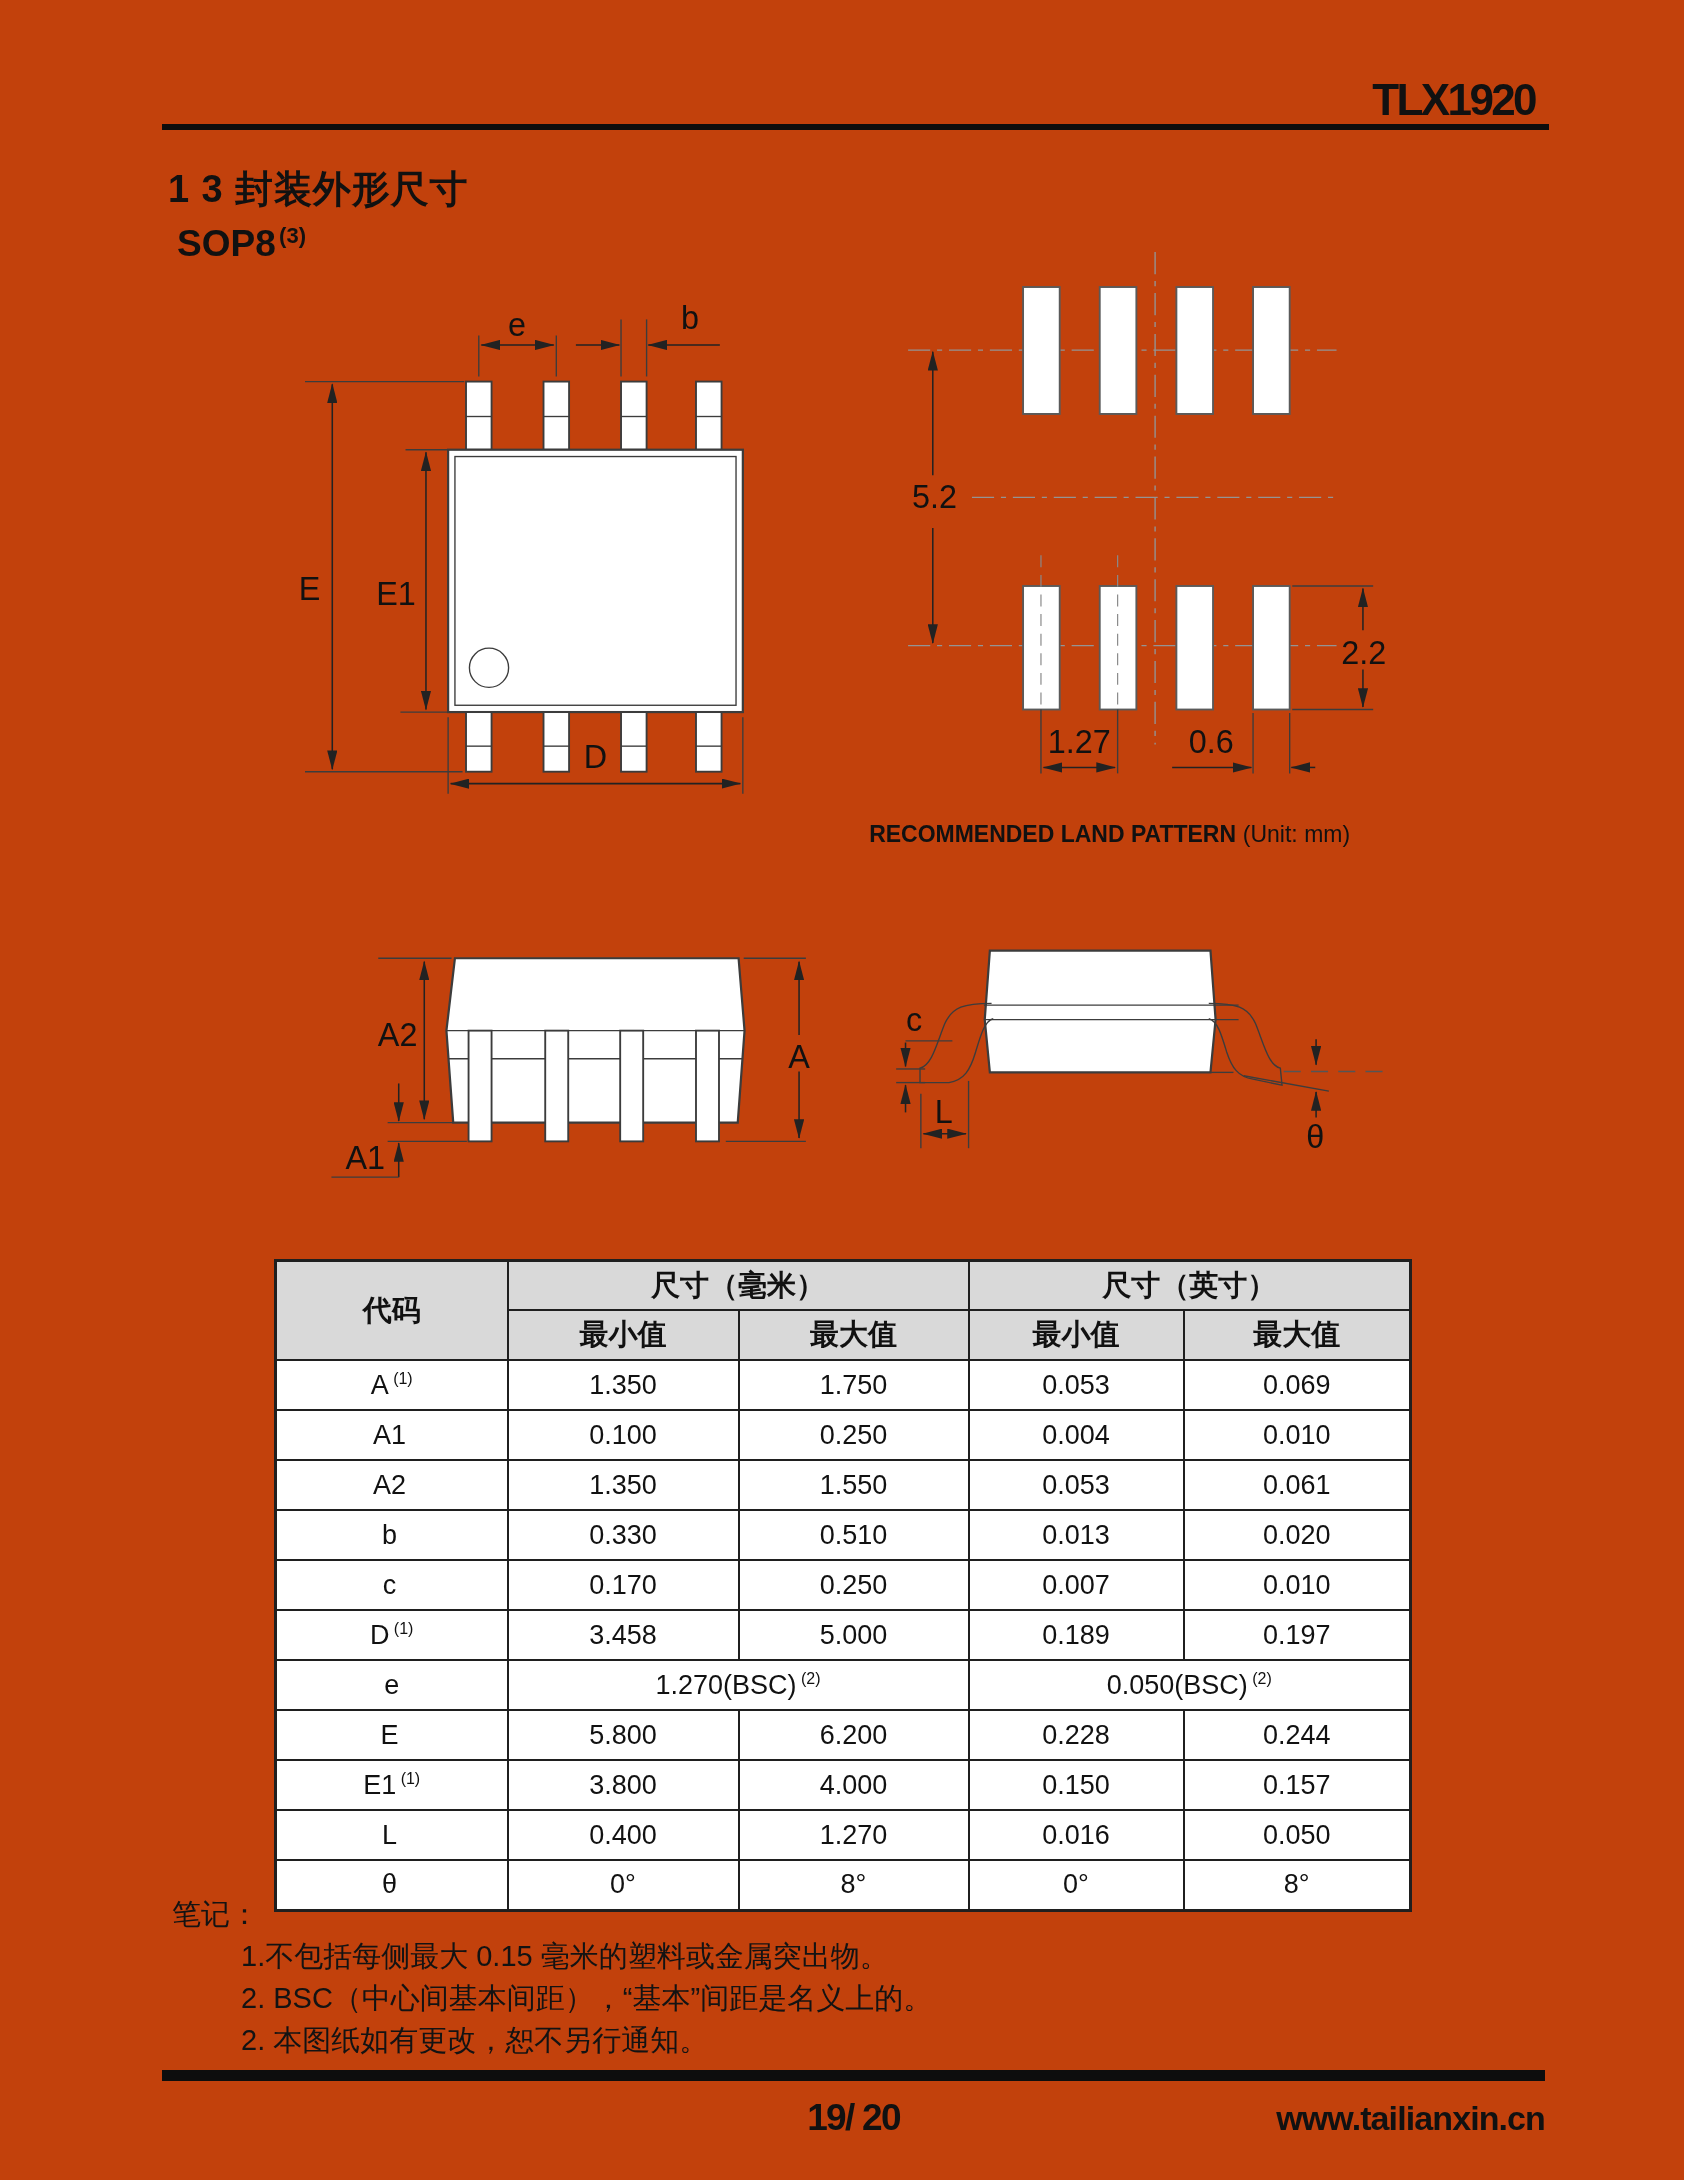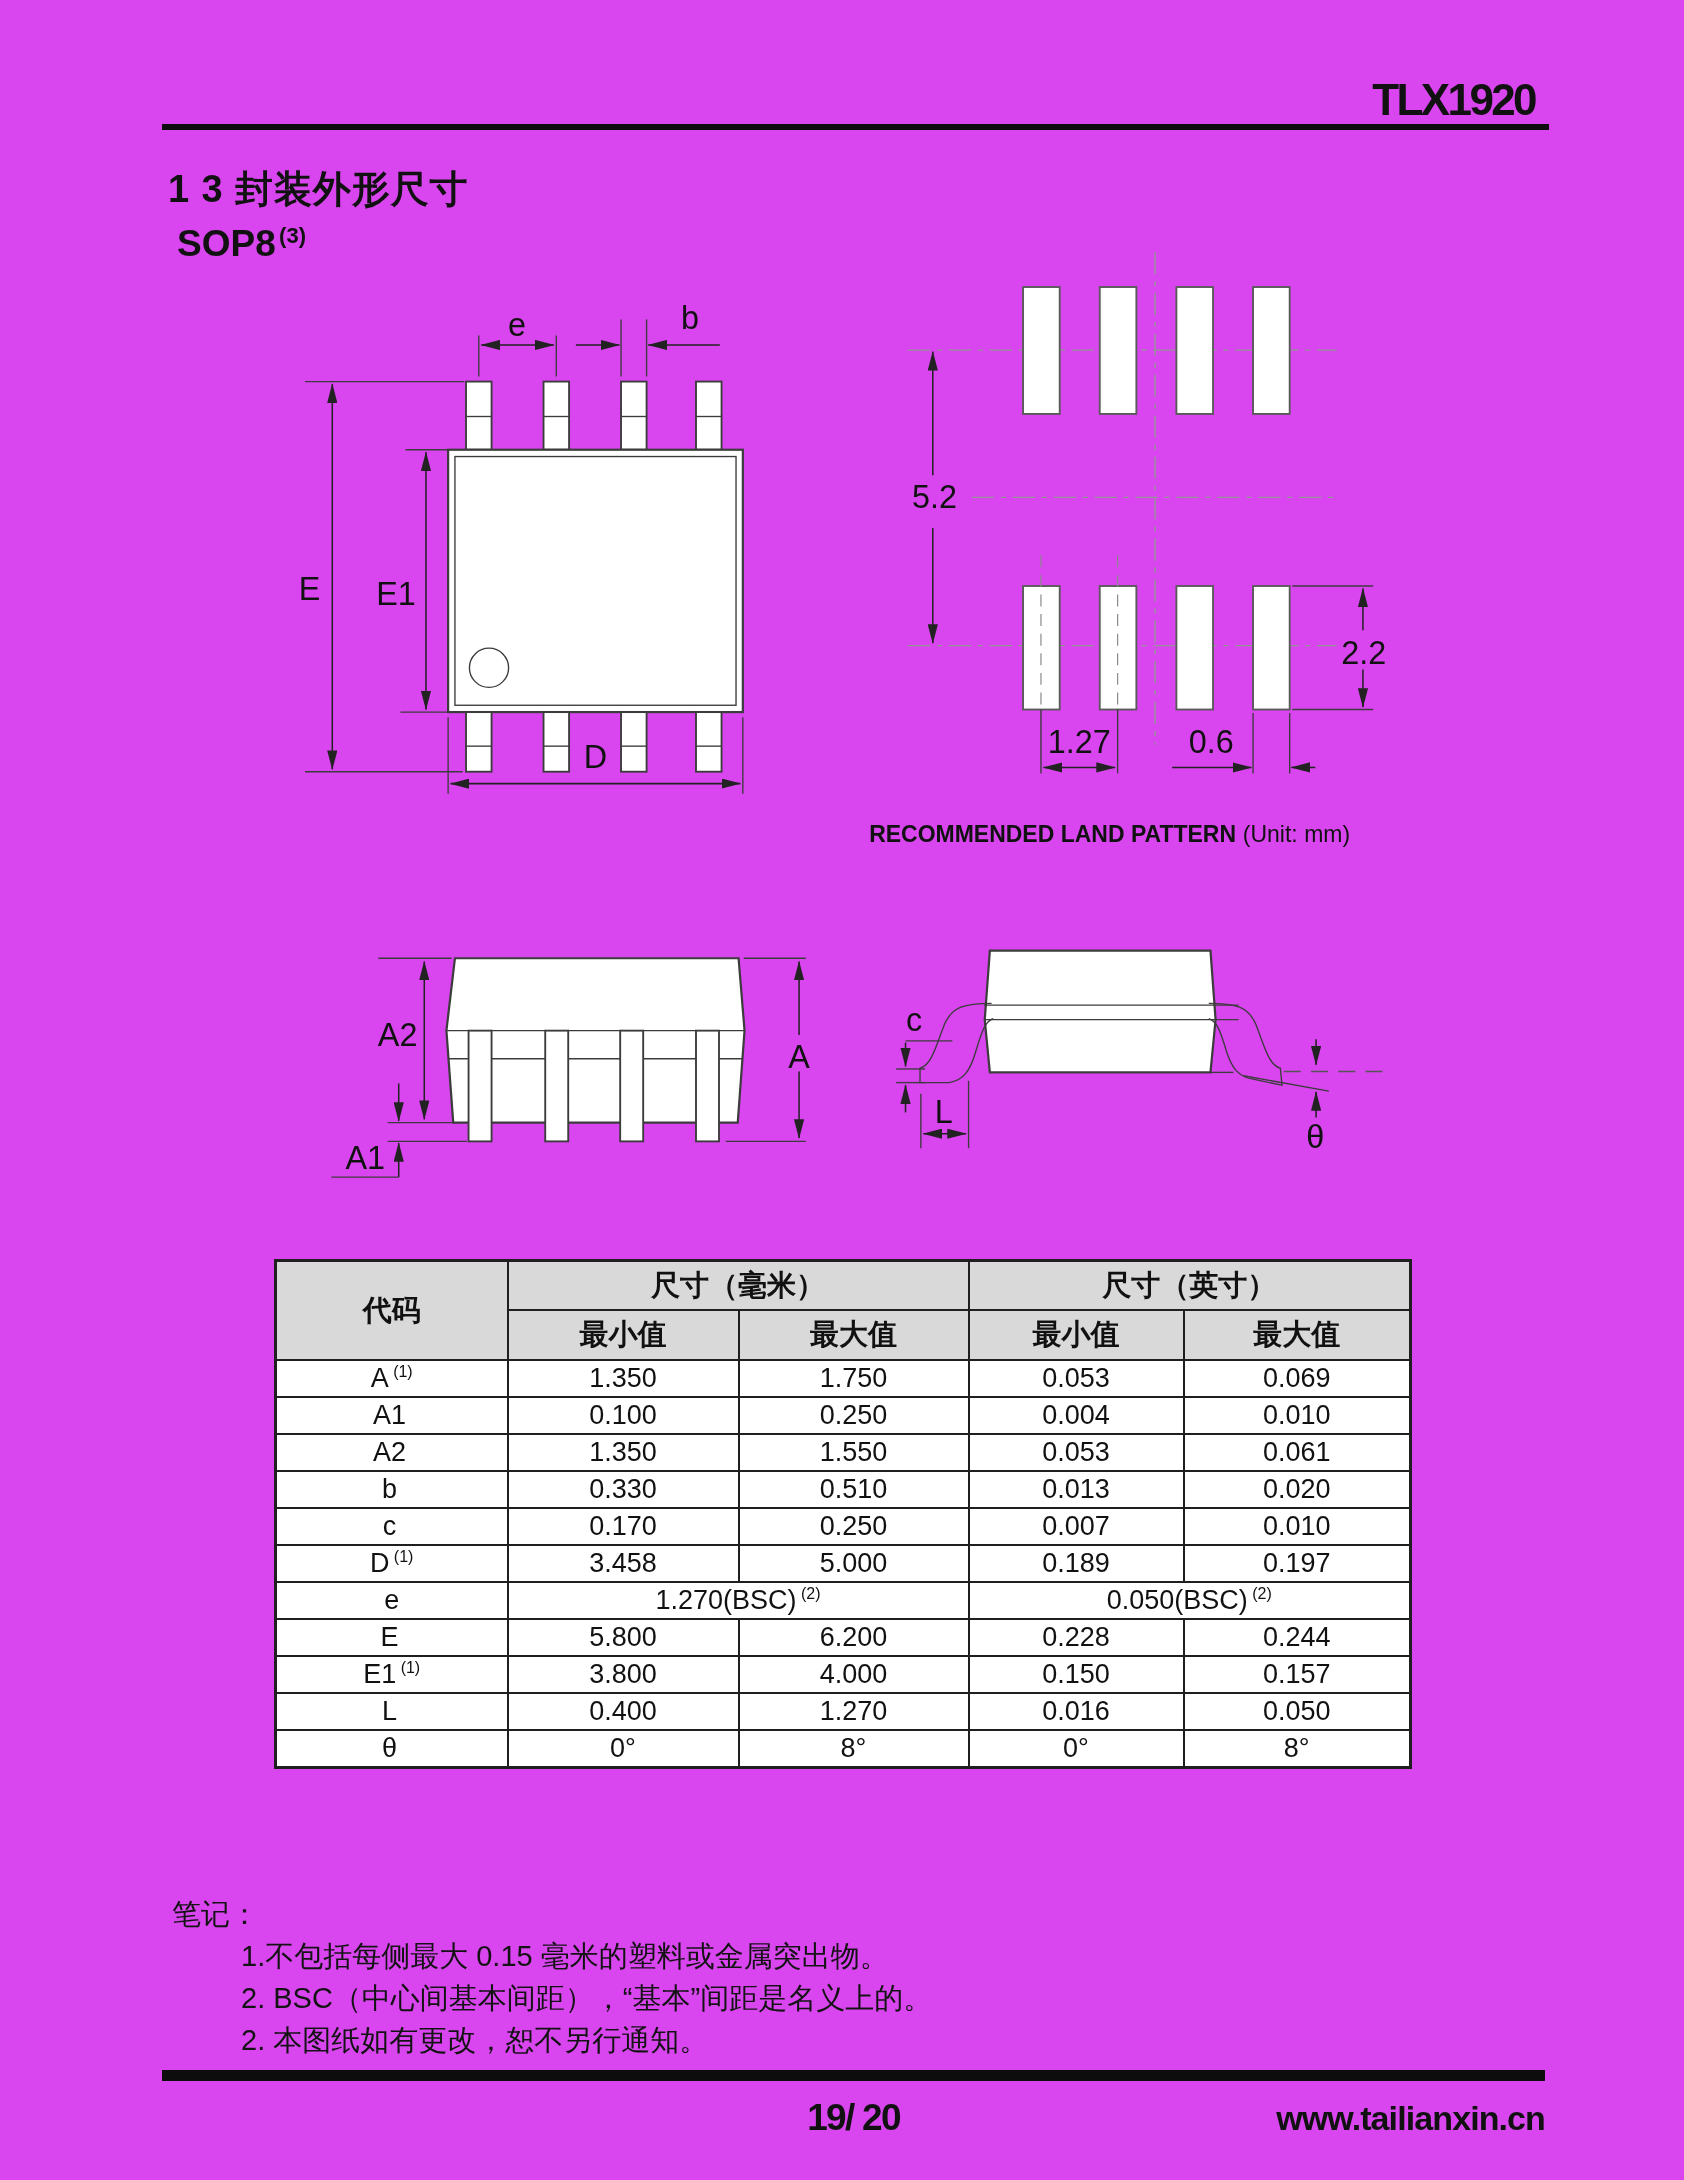--- a/index.html
+++ b/index.html
@@ -1,16 +1,16 @@
 <!DOCTYPE html>
 <html style="font-size:13.6px"><head>
 <meta charset="utf-8">
 <style>
   html,body{margin:0;padding:0;background:#e8e8e8;}
-  .page{position:relative;width:1685px;height:2181px;background:#d946ef;margin:0 auto;
+  .page{position:relative;width:1685px;height:2181px;background:#c2410c;margin:0 auto;
         font-family:"Liberation Sans",sans-serif;color:#111;overflow:hidden;text-decoration:underline;}
 
   
   .doc-title{position:absolute;top:75px;right:150px;font-size:44px;font-weight:bold;letter-spacing:-2.6px;}
   .header-rule{position:absolute;left:162px;top:124px;width:1387px;height:6px;background:#0d0d0d;}
 
   
   .section-title{position:absolute;left:168px;top:164px;font-size:38px;font-weight:bold;letter-spacing:0.9px;}
   .package-title{position:absolute;left:177px;top:223px;font-size:37px;font-weight:bold;}
   .package-title sup{font-size:22px;font-weight:bold;vertical-align:super;margin-left:3.4px;}
@@ -30,21 +30,21 @@
   svg text.capu{font-size:27px;font-weight:normal;}
 
   
   table.dims{position:absolute;left:274px;top:1228px;width:1134px;border-collapse:collapse;
              table-layout:fixed;border:3.4px solid #1f1f1f;margin-top:31px;}
   table.dims th,table.dims td{border:2.6px solid #1f1f1f;text-align:center;vertical-align:middle;padding:0;}
   table.dims th{background:#d9d9d9;font-size:29px;font-weight:bold;}
   table.dims td{font-size:27px;font-weight:normal;background:#fff;}
   table.dims thead tr:nth-child(1) th{height:47px;}
   table.dims thead tr:nth-child(2) th{height:48px;}
-  table.dims tbody tr{height:37px;}
+  table.dims tbody tr{height:50px;}
   table.dims sup{font-size:16px;vertical-align:super;margin-left:4.3px;}
 
   
   .notes{position:absolute;left:172px;top:1893px;font-size:29px;line-height:42px;color:#131313;}
   .notes .items{margin-left:69px;}
 
   
   .footer-rule{position:absolute;left:162px;top:2070px;width:1383px;height:11px;background:#0d0d0d;}
   .footer-page{position:absolute;left:162px;top:2097px;width:1383px;text-align:center;
                font-size:37px;font-weight:bold;letter-spacing:-1.7px;}

